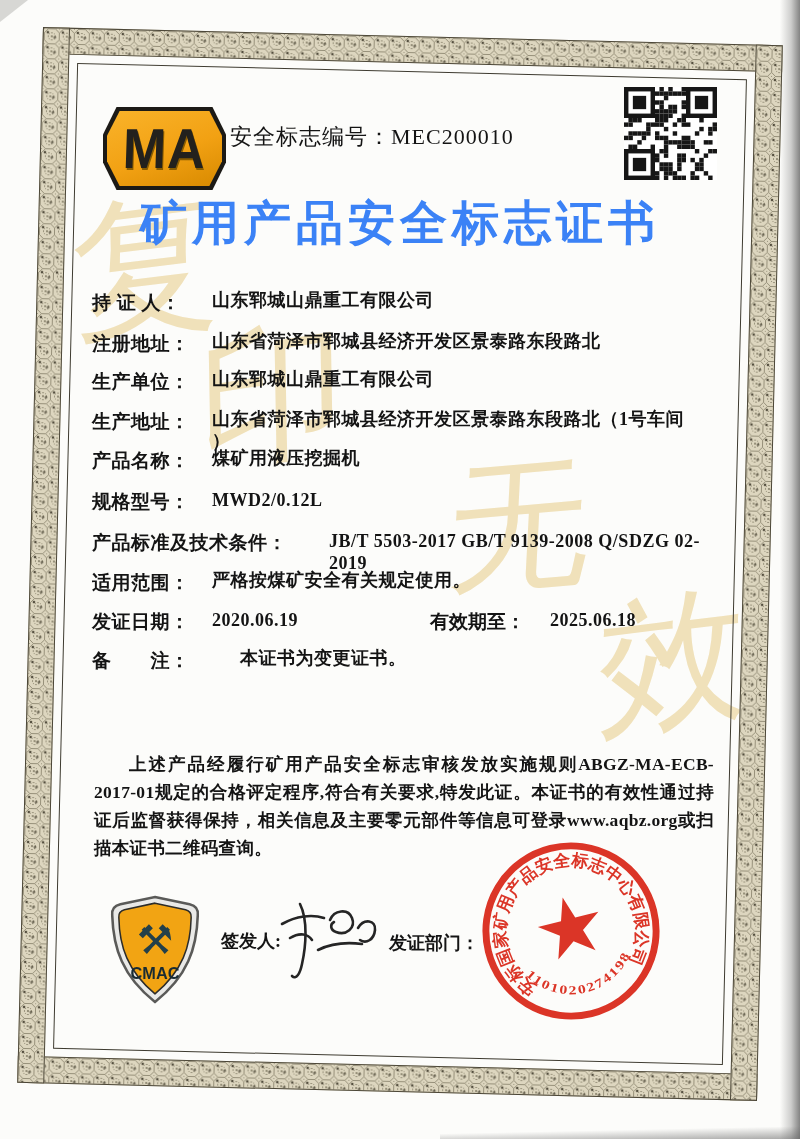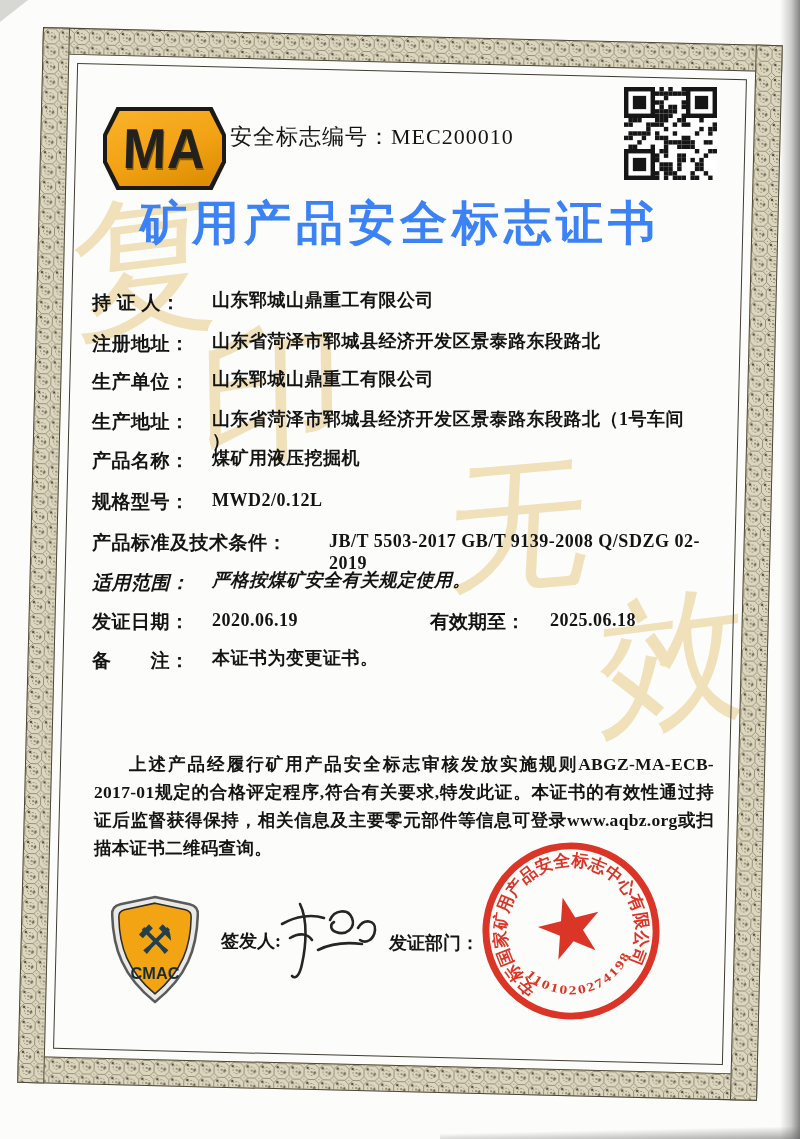--- a/index.html
+++ b/index.html
@@ -47,22 +47,22 @@
          letter-spacing:5px;color:#3b82f6;}
 
   
   .rows{position:absolute;left:92px;top:288px;width:622px;}
   .row{position:absolute;left:0;display:flex;align-items:flex-start;width:622px;}
   .row .lab{flex:0 0 120px;font-size:19px;font-weight:700;white-space:pre;letter-spacing:.5px;}
   .row .val{font-size:18px;font-weight:700;white-space:pre-line;letter-spacing:.5px;line-height:1.2;}
   .val-latin{font-family:Liberation Serif, serif;font-size:16.5px;font-weight:700;letter-spacing:.2px;padding-top:1px;}
   .row-wide .lab{flex:0 0 auto;margin-right:14px;}
   .r1{top:2px;}   .r2{top:43px;}  .r3{top:81px;}  .r4{top:121px;}
-  .r5{top:160px;} .r6{top:201px;} .r7{top:242px;gap:28px;} .r8{top:282px;font-style:italic;}
-  .r9{top:321px;} .r10{top:360px;}
+  .r5{top:160px;} .r6{top:201px;} .r7{top:242px;gap:28px;} .r8{top:282px;}
+  .r9{top:321px;} .r10{top:360px;gap:28px;}
   .date-val{flex:0 0 218px;}
   .lab2{flex:0 0 120px;font-size:19px;font-weight:700;white-space:nowrap;}
 
   
   .statement{position:absolute;left:94px;top:750px;width:620px;font-size:17.5px;
              font-weight:600;line-height:28px;text-align:justify;text-indent:2em;
              letter-spacing:.3px;}
 
   
   .cmac{position:absolute;left:104px;top:895px;width:102px;height:110px;}

